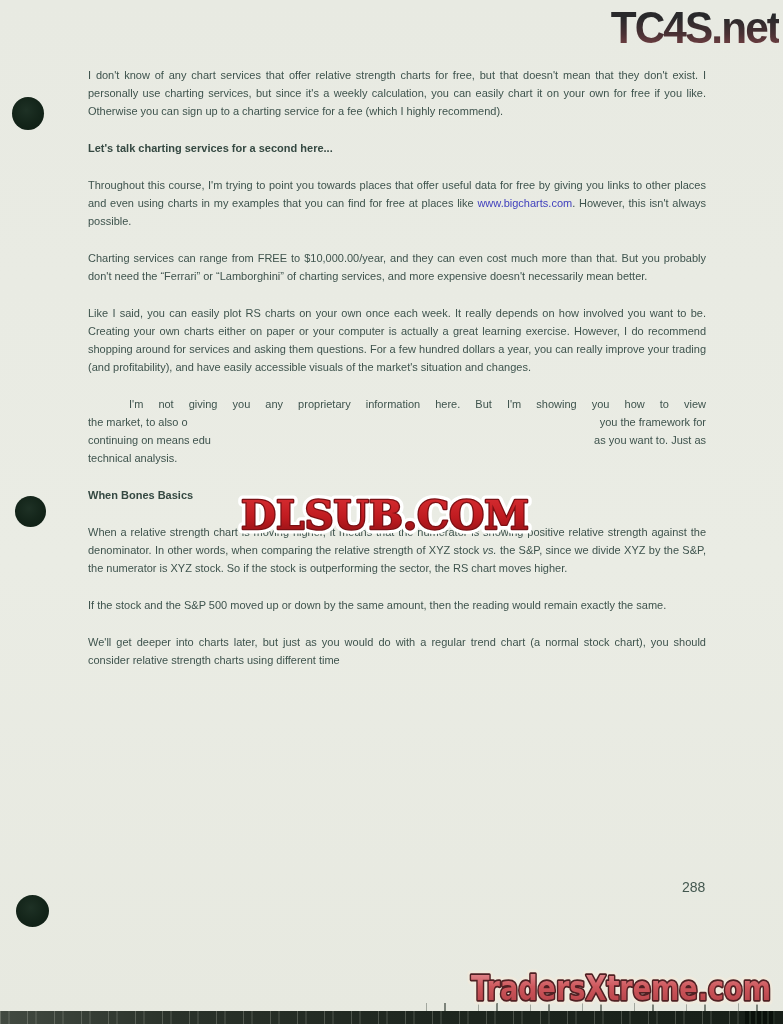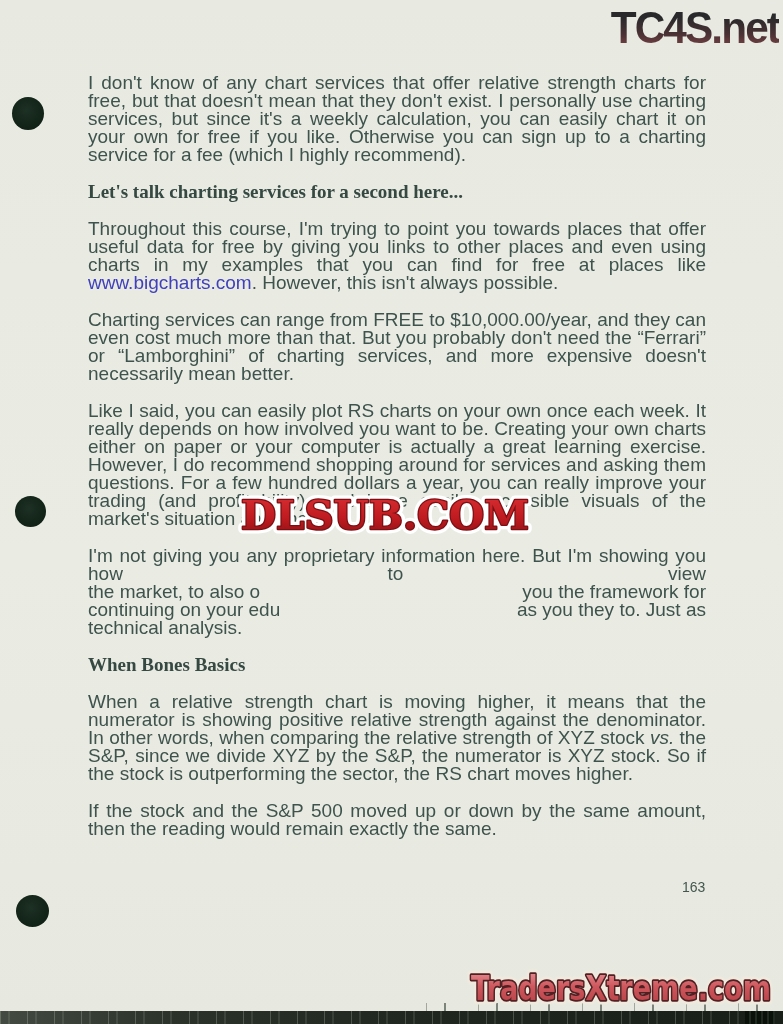--- a/index.html
+++ b/index.html
@@ -19,29 +19,29 @@
   .tc4s {
     position:absolute; top:2px; right:4px;
     font-family:"Liberation Sans", sans-serif; font-weight:900; font-size:45px;
     letter-spacing:-2px; transform:scaleX(.94); transform-origin:100% 0;
     background:linear-gradient(180deg, #29292b 30%, #4a3134 62%, #85474a 95%);
     -webkit-background-clip:text; background-clip:text; color:transparent;
   }
 
   
   .content {
-    position:absolute; left:88px; top:74px; width:618px;
-    font-size:19px; line-height:18px; color:#3e534d;
+    position:absolute; left:88px; top:66px; width:618px;
+    font-size:11px; line-height:18px; color:#3e534d;
     text-align:justify;
   }
   .content p, .content .para { margin:0 0 19px 0; }
-  .bold { font-weight:bold; color:#354942;font-family:Liberation Serif, serif; }
+  .bold { font-weight:bold; color:#354942; }
   .link { color:#4040bd; cursor:pointer; }
   .ital { font-style:italic; }
-  .fill-line { text-align:justify; text-align-last:justify; }
+  .fill-line { text-align:justify; text-align-last:justify;margin-left:41px; }
   .split-line { display:flex; justify-content:space-between; }
 
   
   .watermark-wrap { position:absolute; left:235px; top:486px; z-index:5; }
 
   
   .pagenum { position:absolute; left:682px; top:879px; font-size:14px; color:#43574f; }
 
   
   .footer-logo-wrap { position:absolute; right:6px; bottom:8px; z-index:4; }
@@ -78,50 +78,51 @@
 
     <p>Like I said, you can easily plot RS charts on your own once each week. It really depends on how involved you want to be. Creating your own charts either on paper or your computer is actually a great learning exercise. However, I do recommend shopping around for services and asking them questions. For a few hundred dollars a year, you can really improve your trading (and profitability), and have easily accessible visuals of the market's situation and changes.</p>
 
     <div class="para">
       <div class="fill-line">I'm not giving you any proprietary information here. But I'm showing you how to view</div>
       <div class="split-line">
           <span>the market, to also o</span>
           <span>you the framework for</span>
         </div>
       <div class="split-line">
-          <span>continuing on your edu</span>
-          <span>as you they to. Just as</span>
+          <span>continuing on means edu</span>
+          <span>as you want to. Just as</span>
         </div>
       <div>technical analysis.</div>
     </div>
 
     <p class="bold">When Bones Basics</p>
 
     <p><span>When a relative strength chart is moving higher, it means that the numerator is showing positive relative strength against the denominator. In other words, when comparing the relative strength of XYZ stock </span><span class="ital">vs.</span><span> the S&amp;P, since we divide XYZ by the S&amp;P, the numerator is XYZ stock. So if the stock is outperforming the sector, the RS chart moves higher.</span></p>
 
 
     <p>If the stock and the S&amp;P 500 moved up or down by the same amount, then the reading would remain exactly the same.</p>
 
+    <p>We'll get deeper into charts later, but just as you would do with a regular trend chart (a normal stock chart), you should consider relative strength charts using different time</p>
   </div>
 
   <div class="watermark-wrap">
     <svg width="300" height="58" viewBox="0 0 300 58">
       <defs>
         <linearGradient id="wmfill" x1="0" y1="0" x2="0" y2="1">
           <stop offset="0" stop-color="#da3034"></stop>
           <stop offset="0.55" stop-color="#c01b20"></stop>
           <stop offset="1" stop-color="#8c1014"></stop>
         </linearGradient>
       </defs>
       <text x="150" y="43" text-anchor="middle" textLength="288" lengthAdjust="spacingAndGlyphs" font-family="DejaVu Serif, serif" font-weight="bold" font-size="39" stroke="#ffffff" stroke-width="9" stroke-linejoin="round" paint-order="stroke" fill="#ffffff">DLSUB.COM</text>
       <text x="150" y="43" text-anchor="middle" textLength="288" lengthAdjust="spacingAndGlyphs" font-family="DejaVu Serif, serif" font-weight="bold" font-size="39" stroke="#7c0f13" stroke-width="2.5" stroke-linejoin="round" paint-order="stroke" fill="url(#wmfill)">DLSUB.COM</text>
     </svg>
   </div>
 
-  <div class="pagenum">163</div>
+  <div class="pagenum">288</div>
 
   <div class="footer-logo-wrap">
     <svg width="312" height="46" viewBox="0 0 312 46">
       <defs>
         <linearGradient id="ftfill" x1="0" y1="0" x2="0" y2="1">
           <stop offset="0" stop-color="#e8959a"></stop>
           <stop offset="0.45" stop-color="#cd575c"></stop>
           <stop offset="1" stop-color="#b13d44"></stop>
         </linearGradient>
       </defs>

